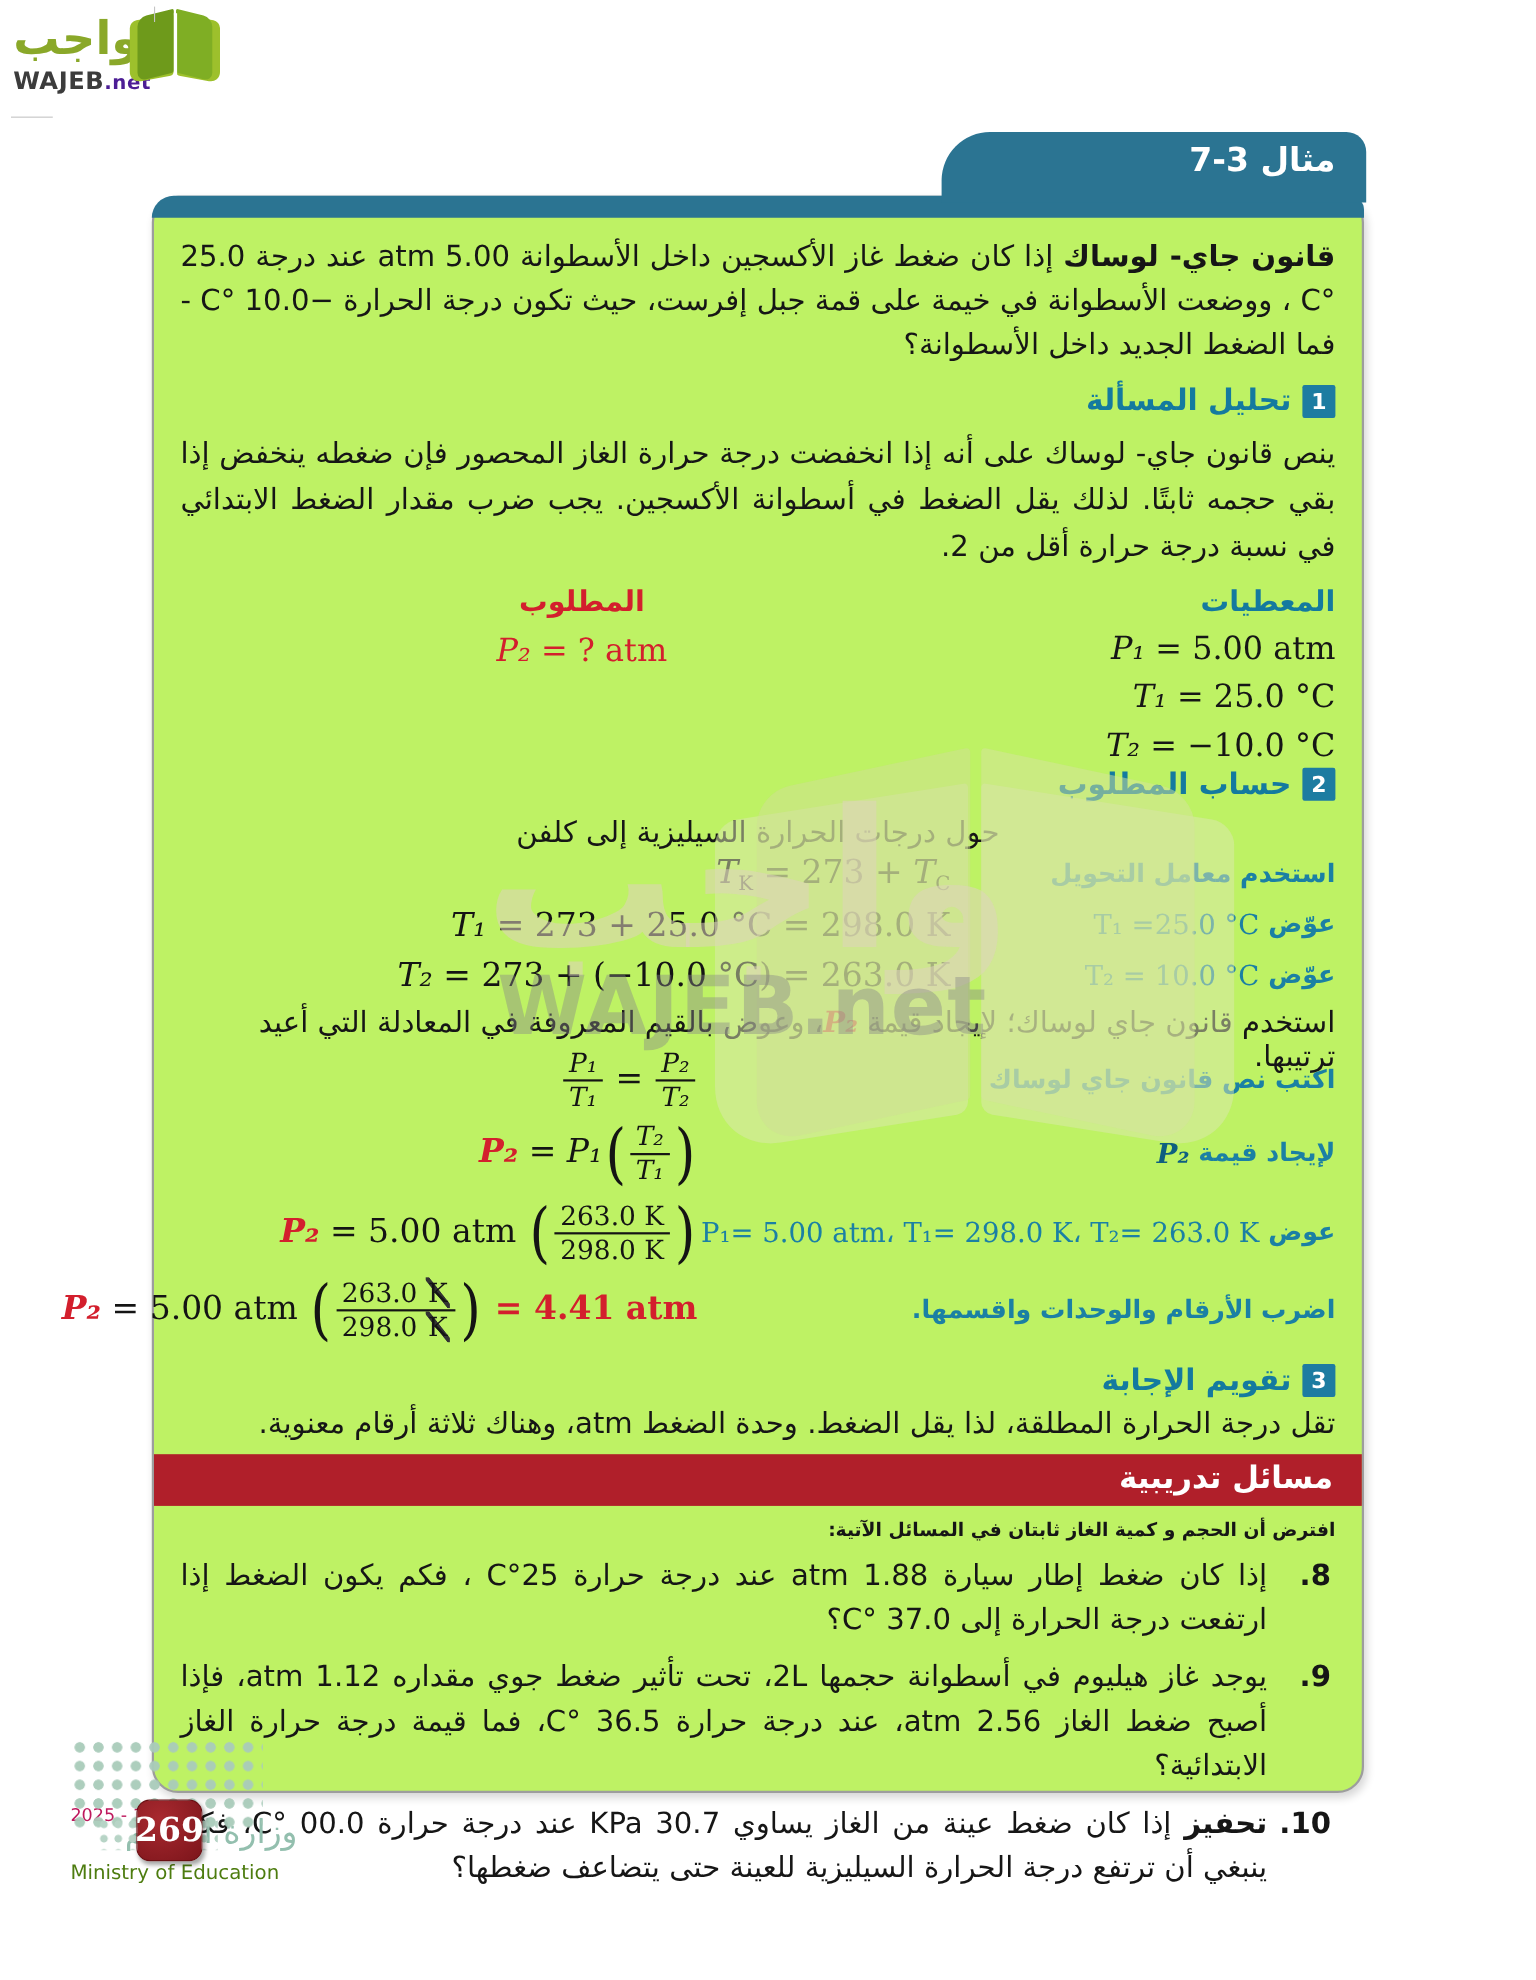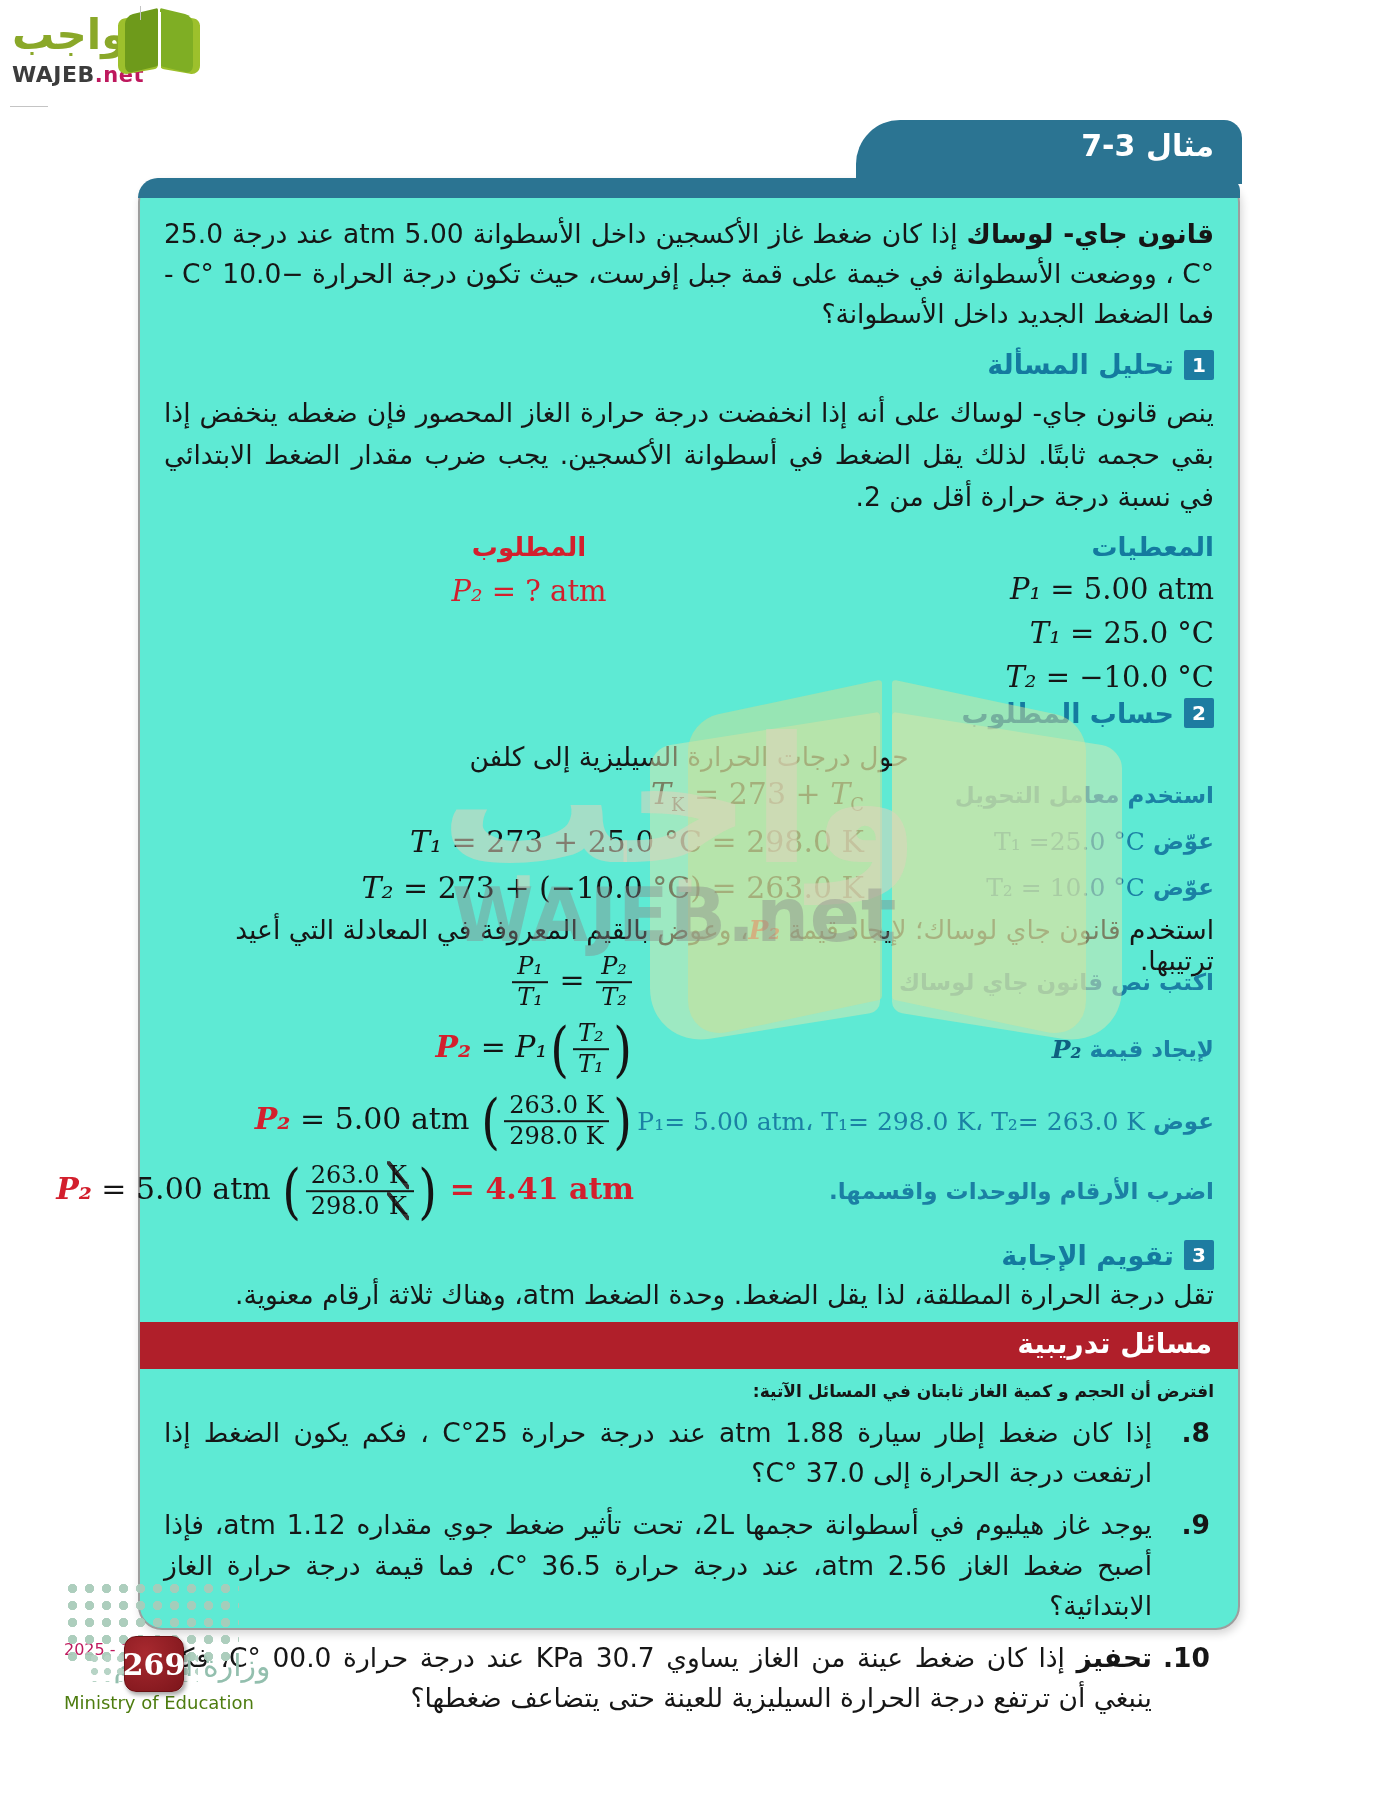--- a/index.html
+++ b/index.html
@@ -3,40 +3,40 @@
 <meta charset="utf-8">
 <style>
   * { margin:0; padding:0; box-sizing:border-box; }
   html,body { width:1396px; height:1800px; background:#ffffff;
     font-family:"DejaVu Sans", sans-serif; color:#161616; overflow:hidden; position:relative;}
 
   
   .site-logo { position:absolute; left:10px; top:6px; width:200px; height:92px; z-index:2;}
   .site-logo .ar { position:absolute; left:2px; top:4px; font-size:42px; font-weight:bold; color:#8aa829; direction:rtl;}
   .site-logo .en { position:absolute; left:2px; top:56px; font-size:22px; font-weight:bold; color:#3c3c3c; direction:ltr; letter-spacing:.5px;}
-  .site-logo .en i { font-style:normal; color:#be185d; font-size:21px;}
+  .site-logo .en i { font-style:normal; color:#4c1d95; font-size:18px;}
   .book-icon { position:absolute; left:102px; top:2px; width:92px; height:70px;}
   .book-icon span { position:absolute; }
   .bk-bl { left:6px;  top:8px; width:40px; height:56px; background:#9dc02c; border-radius:6px 2px 4px 10px; transform:skewY(-10deg);}
   .bk-br { left:48px; top:8px; width:40px; height:56px; background:#9dc02c; border-radius:2px 6px 10px 4px; transform:skewY(10deg);}
   .bk-fl { left:13px; top:4px; width:33px; height:58px; background:#6e9a1b; border-radius:8px 2px 2px 8px; transform:skewY(-14deg);}
   .bk-fr { left:48px; top:4px; width:33px; height:58px; background:#7fae24; border-radius:2px 8px 8px 2px; transform:skewY(14deg);}
   .bk-spine { left:46px; top:4px; width:3px; height:62px; background:#ffffff;}
   .cropmark-h { position:absolute; left:0; top:100px; width:38px; height:1px; background:#c4c4c4;}
   .cropmark-v { position:absolute; left:130px; top:0; width:1px; height:14px; background:#c4c4c4;}
 
   
   .example-tab { position:absolute; left:856px; top:120px; width:386px; height:64px;
     background:#2b7492; border-radius:44px 18px 0 0; z-index:3;
     color:#fff; font-weight:bold; font-size:30px; direction:rtl;
     padding:8px 28px 0 0; }
 
   
   .card { position:absolute; left:138px; top:178px; width:1102px; height:1452px;
-    background:#5eead4; border:2px solid #9d9d9d; border-radius:24px;
+    background:#bef264; border:2px solid #9d9d9d; border-radius:24px;
     box-shadow:2px 4px 8px rgba(0,0,0,.16); padding:0 24px; direction:rtl; z-index:1;}
   .teal-bar { position:absolute; top:-2px; left:-2px; right:-2px; height:20px;
     background:#2b7492; border-radius:22px 14px 0 0;}
 
   .p-statement { margin-top:34px; font-size:26.5px; line-height:1.5; text-align:justify;}
   .lead { font-weight:bold; }
 
   .sec { display:flex; align-items:center; gap:10px; margin-top:16px;}
   .sec-num { width:30px; height:30px; background:#1d7ca1; color:#fff; font-weight:bold;
     font-size:20px; display:flex; align-items:center; justify-content:center; border-radius:2px; flex:0 0 auto;}

